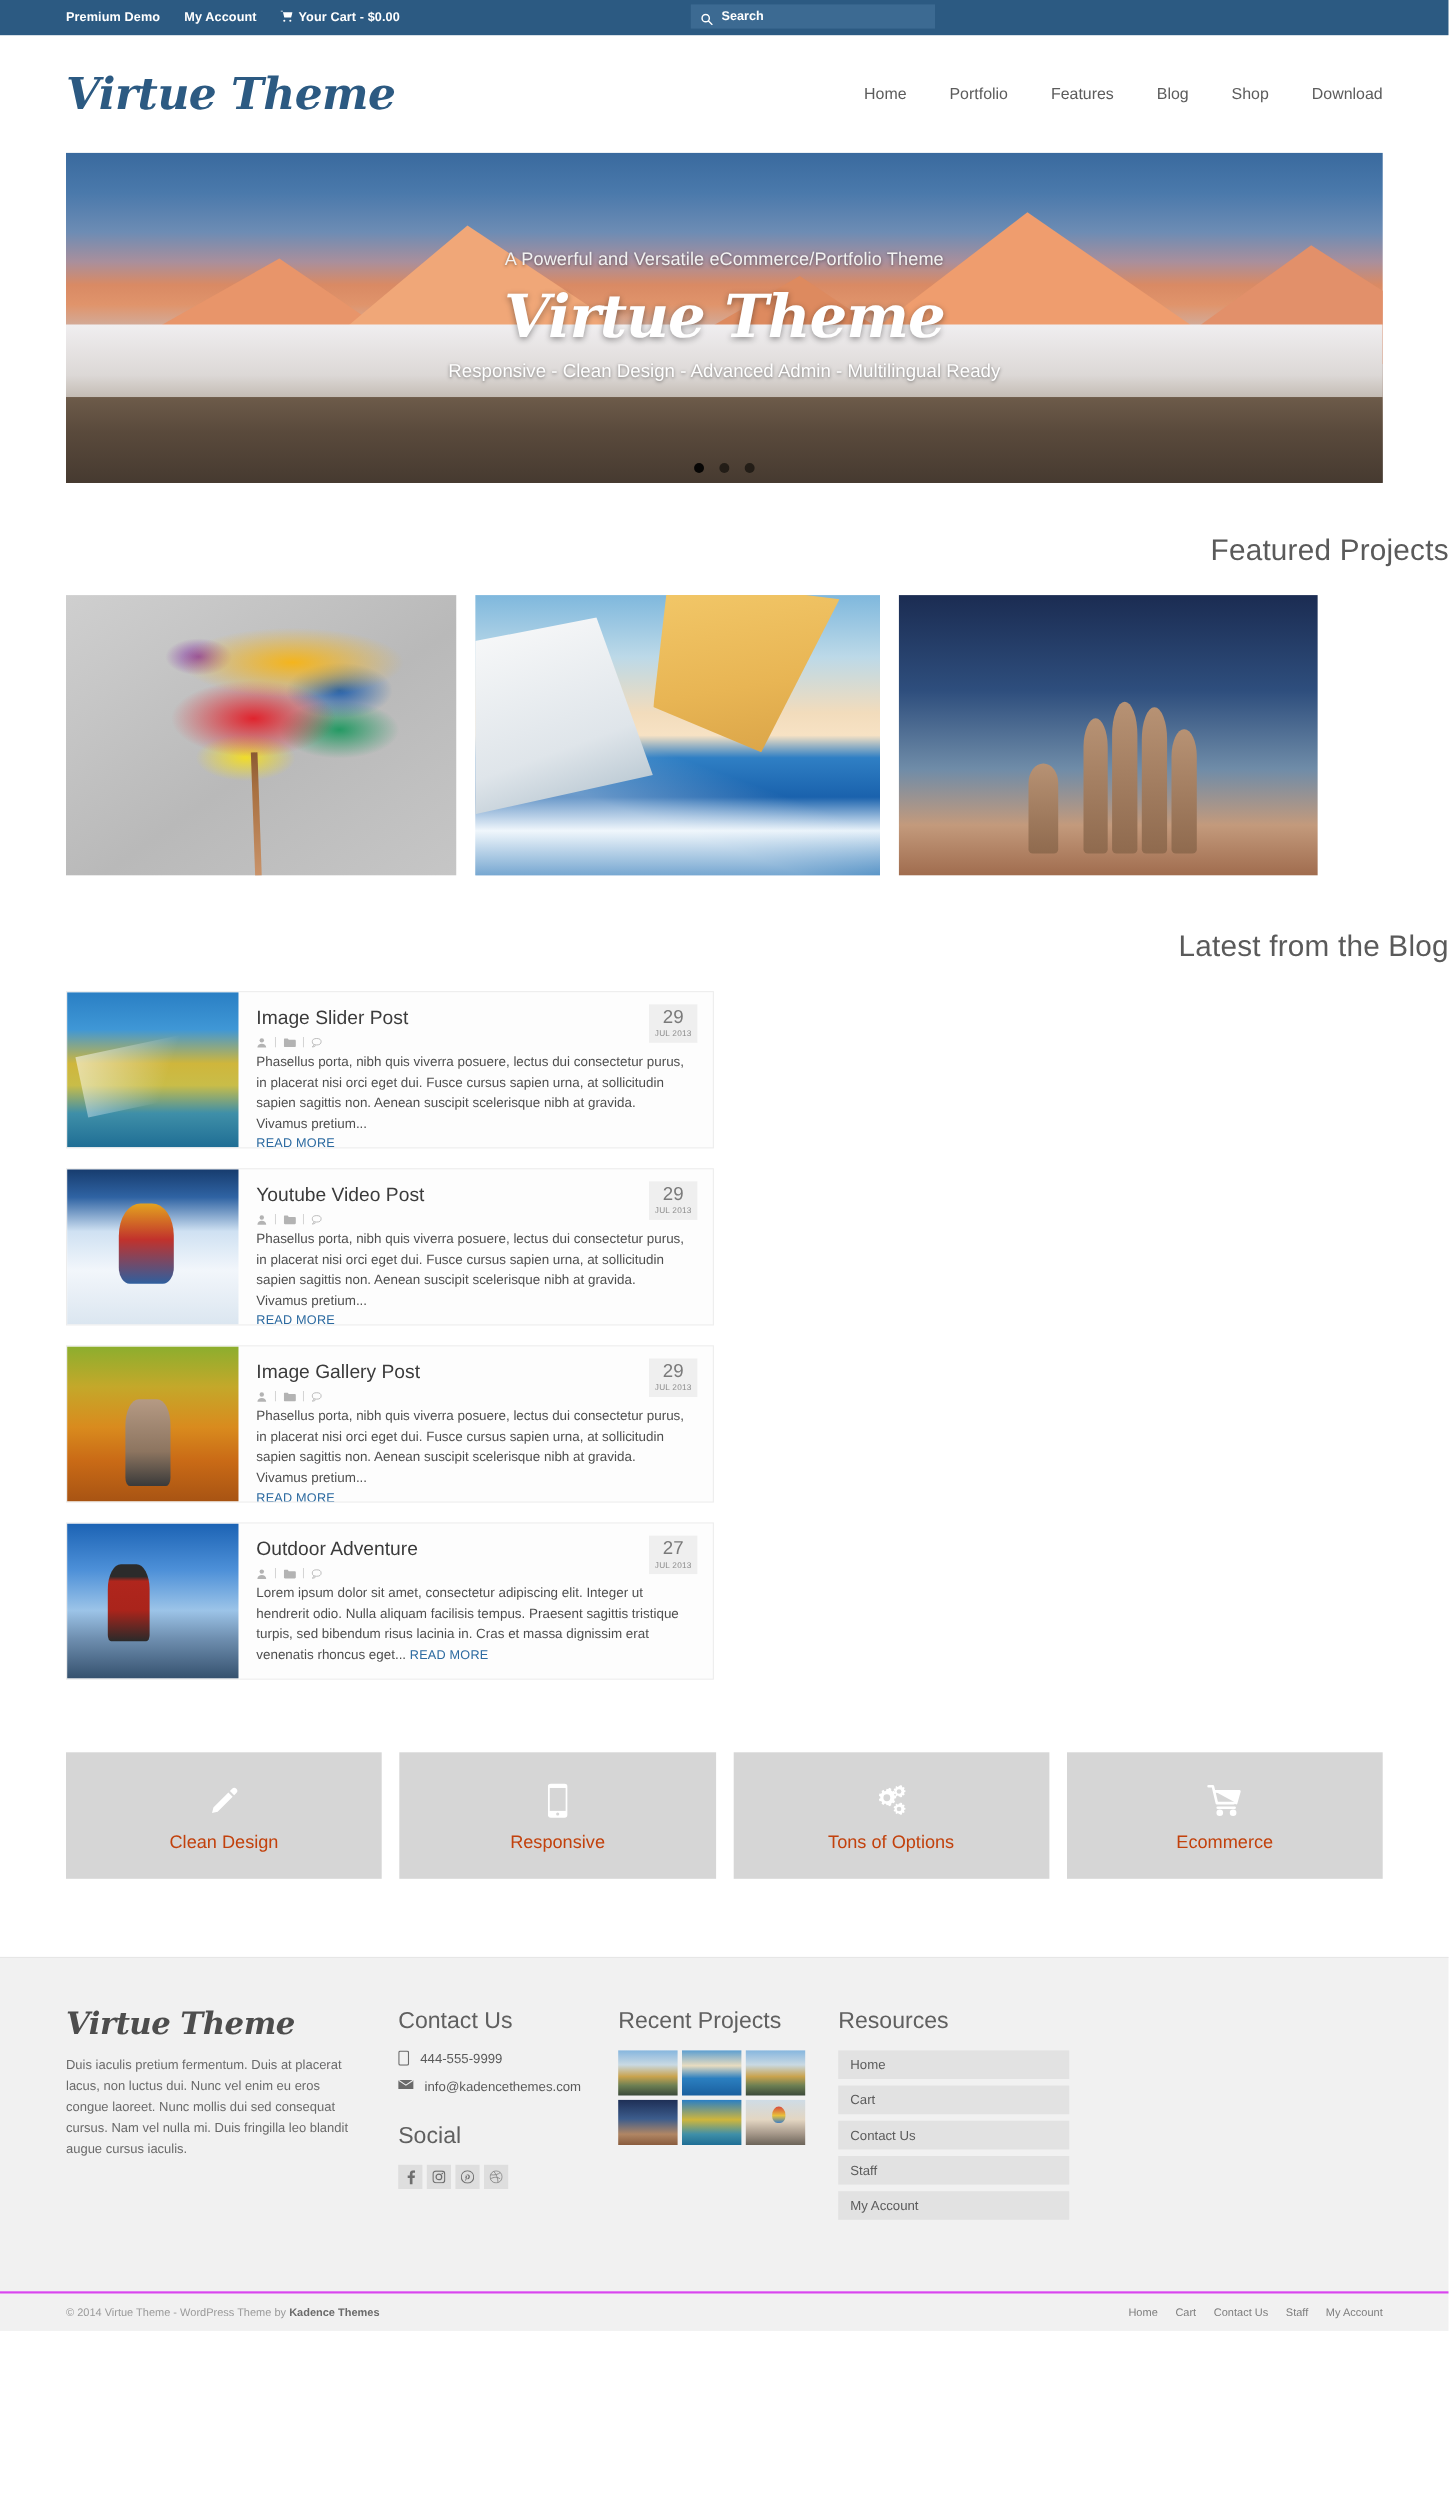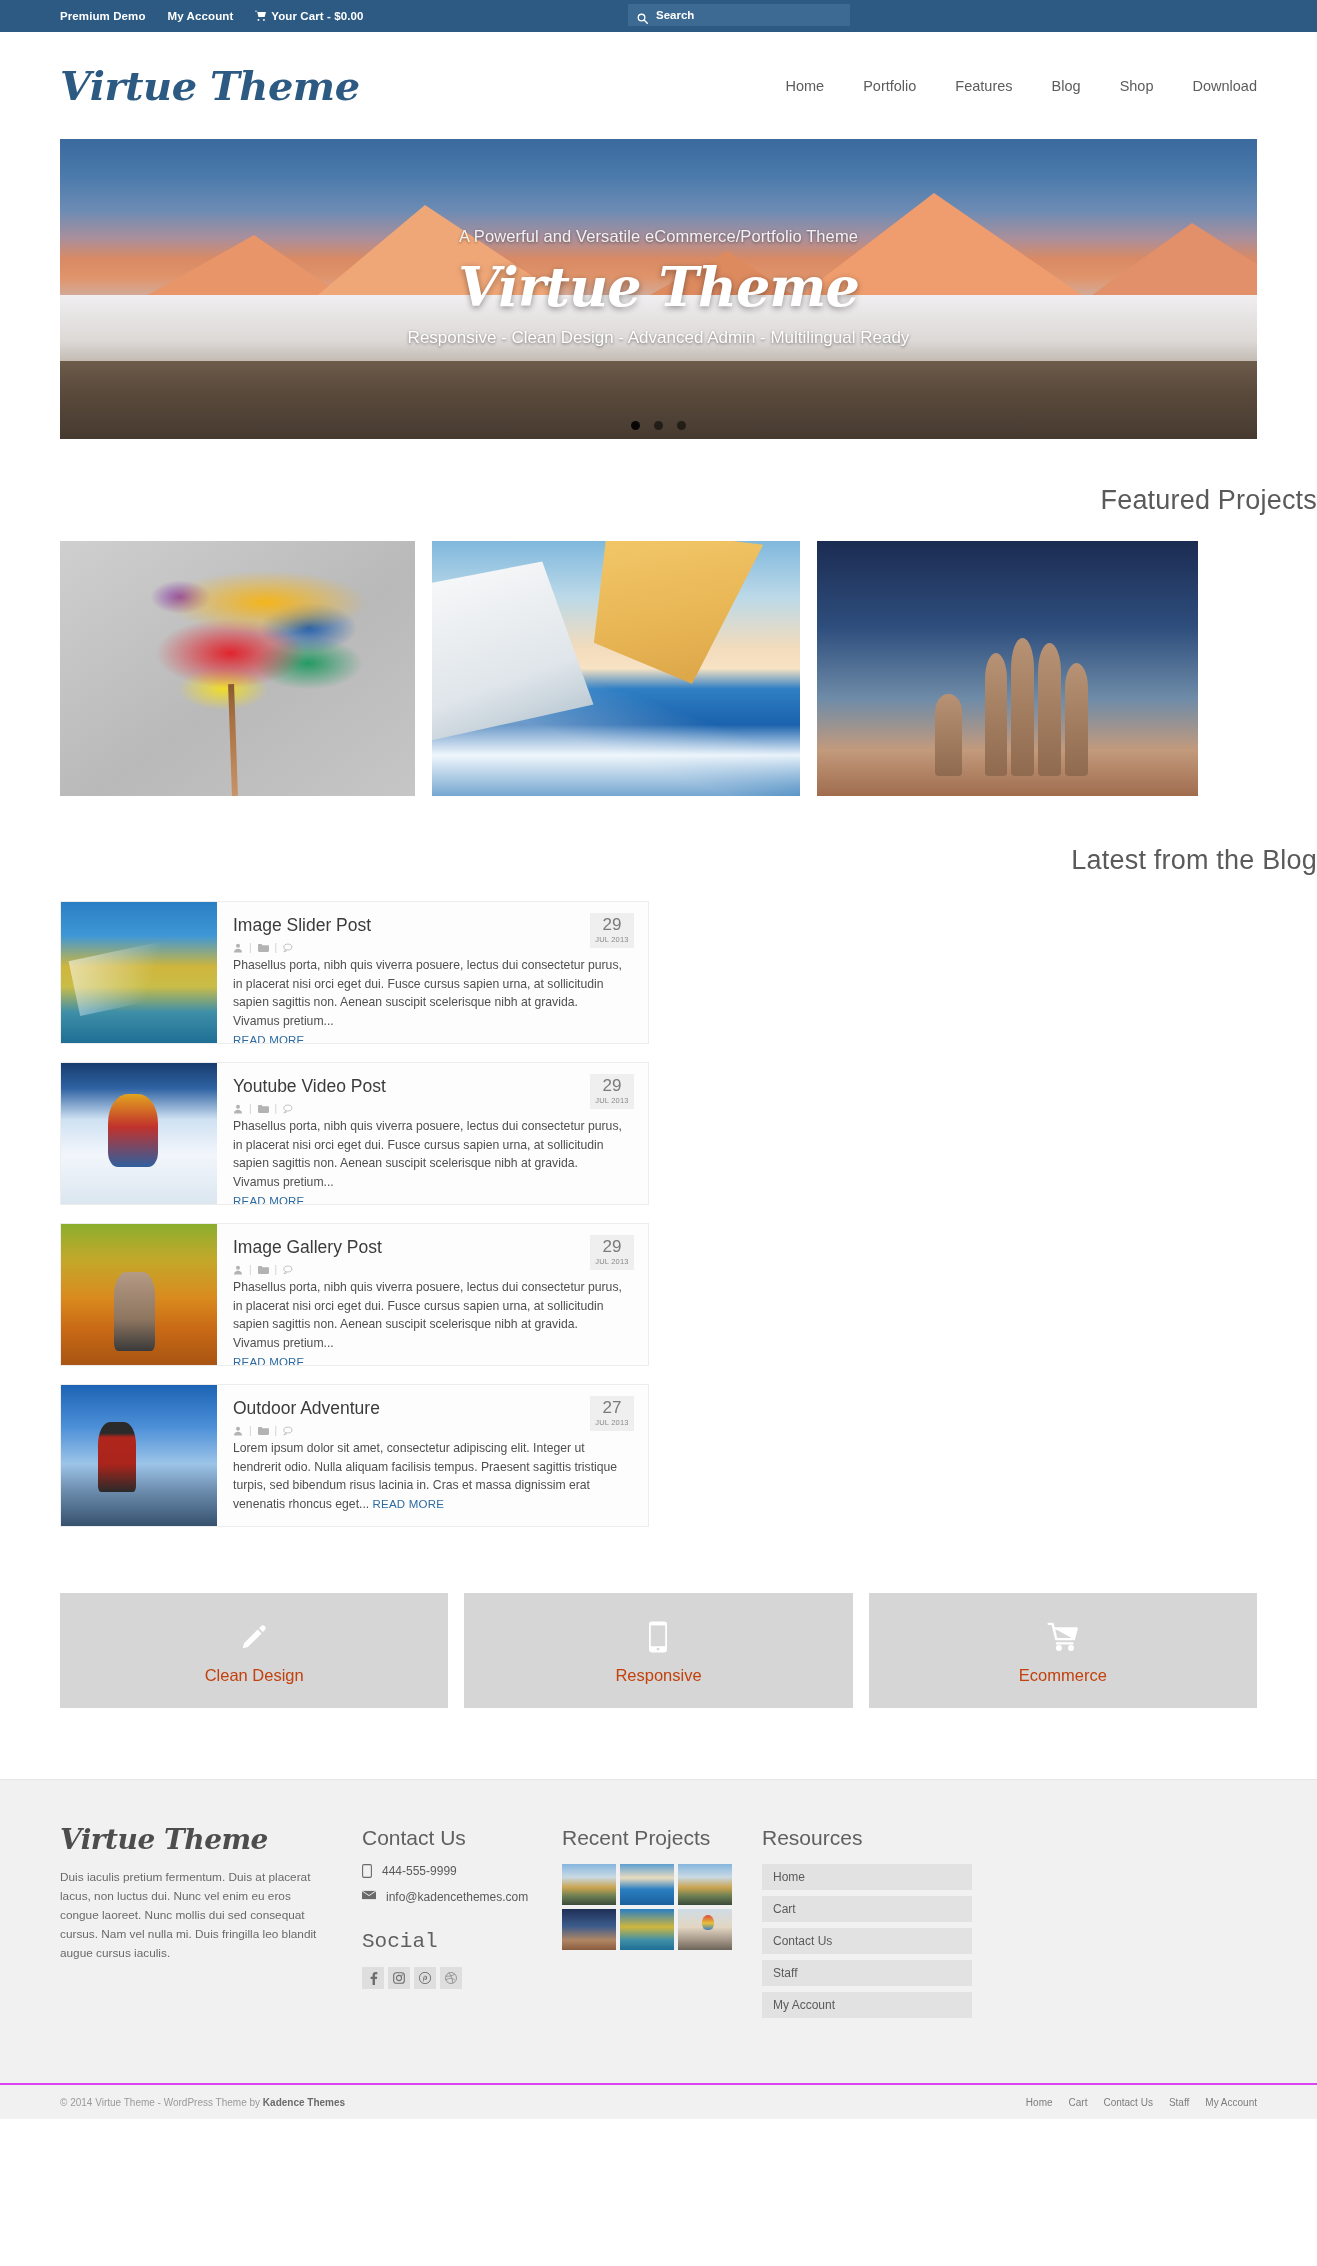--- a/index.html
+++ b/index.html
@@ -365,21 +365,21 @@
     font-size: 21px;
     font-weight: normal;
     color: #606060;
     margin-bottom: 14px;
   }
   .contact-row {
     display: flex; align-items: flex-start; gap: 10px;
     font-size: 12px; color: #5a5a5a; margin-bottom: 12px;
   }
   .contact-row svg { display:block; flex:none; }
-  .social-h { margin-top: 26px; font-family: Liberation Mono, monospace; }
+  .social-h { margin-top: 26px; }
   .social-row { display: flex; gap: 4px; }
   .social-btn {
     width: 22px; height: 22px;
     background: #dedede;
     display: flex; align-items: center; justify-content: center;
     cursor: pointer;
   }
   .social-btn svg { display: block; }
   .proj-grid { display: grid; grid-template-columns: repeat(3, 54px); gap: 4px; }
   .proj-thumb { width: 54px; height: 41px; cursor: pointer; }
@@ -667,20 +667,33 @@
       <svg width="18" height="32" viewBox="0 0 14 24" fill="#ffffff">
           <rect x="0" y="0" width="14" height="24" rx="2.2"></rect>
           <rect x="1.4" y="3" width="11.2" height="16.2" fill="#d6d6d6"></rect>
           <circle cx="7" cy="21.4" r="1.1" fill="#d6d6d6"></circle>
         </svg>
     </span>
     <span class="flabel">Responsive</span>
   </div>
   <div class="feature">
     <span class="ficon">
+      <svg width="32" height="32" viewBox="0 0 32 32" fill="#ffffff">
+        <path d="M12 5.2l1.4.3.9-1.2 2 .9-.2 1.5 1.1.9 1.4-.6 1.2 1.8-1 1.1.4 1.4 1.5.3v2.2l-1.5.3-.4 1.4 1 1.1-1.2 1.8-1.4-.6-1.1.9.2 1.5-2 .9-.9-1.2-1.4.3-.6-1.4-1.4-.1-.8 1.3-1.8-1.2.5-1.4-.9-1.1-1.5.2-.5-2.1 1.3-.7v-1.4l-1.3-.7.5-2.1 1.5.2.9-1.1-.5-1.4 1.8-1.2.8 1.3 1.4-.1z"></path>
+        <circle cx="12.2" cy="13.3" r="3.1" fill="#d6d6d6"></circle>
+        <path d="M23.2 2.3l1 .2.6-.8 1.3.6-.1 1 .7.6 1-.4.8 1.2-.7.7.3 1 1 .2v1.5l-1 .2-.3 1 .7.7-.8 1.2-1-.4-.7.6.1 1-1.3.6-.6-.8-1 .2-.4-1-1-.1-.5.9-1.2-.8.3-1-.6-.7-1 .1-.4-1.4.9-.5v-1l-.9-.5.4-1.4 1 .1.6-.7-.3-1 1.2-.8.5.9 1-.1z"></path>
+        <circle cx="23.3" cy="7.6" r="2.1" fill="#d6d6d6"></circle>
+        <path d="M23.2 18.3l1 .2.6-.8 1.3.6-.1 1 .7.6 1-.4.8 1.2-.7.7.3 1 1 .2v1.5l-1 .2-.3 1 .7.7-.8 1.2-1-.4-.7.6.1 1-1.3.6-.6-.8-1 .2-.4-1-1-.1-.5.9-1.2-.8.3-1-.6-.7-1 .1-.4-1.4.9-.5v-1l-.9-.5.4-1.4 1 .1.6-.7-.3-1 1.2-.8.5.9 1-.1z"></path>
+        <circle cx="23.3" cy="23.6" r="2.1" fill="#d6d6d6"></circle>
+      </svg>
+    </span>
+    <span class="flabel">Tons of Options</span>
+  </div>
+  <div class="feature">
+    <span class="ficon">
       <svg width="32" height="30" viewBox="0 0 28 26" fill="none" stroke="#ffffff" stroke-width="2.1" stroke-linecap="round" stroke-linejoin="round">
         <path d="M1.5 1.5h3.4l3.2 13.4h13.5"></path>
         <path d="M6.6 5.6H26l-2.6 9.3" fill="#ffffff" stroke="#ffffff"></path>
         <path d="M8.8 18.6h13.4"></path>
         <circle cx="10.4" cy="22.6" r="1.6" fill="#ffffff"></circle>
         <circle cx="21" cy="22.6" r="1.6" fill="#ffffff"></circle>
       </svg>
     </span>
     <span class="flabel">Ecommerce</span>
   </div>

